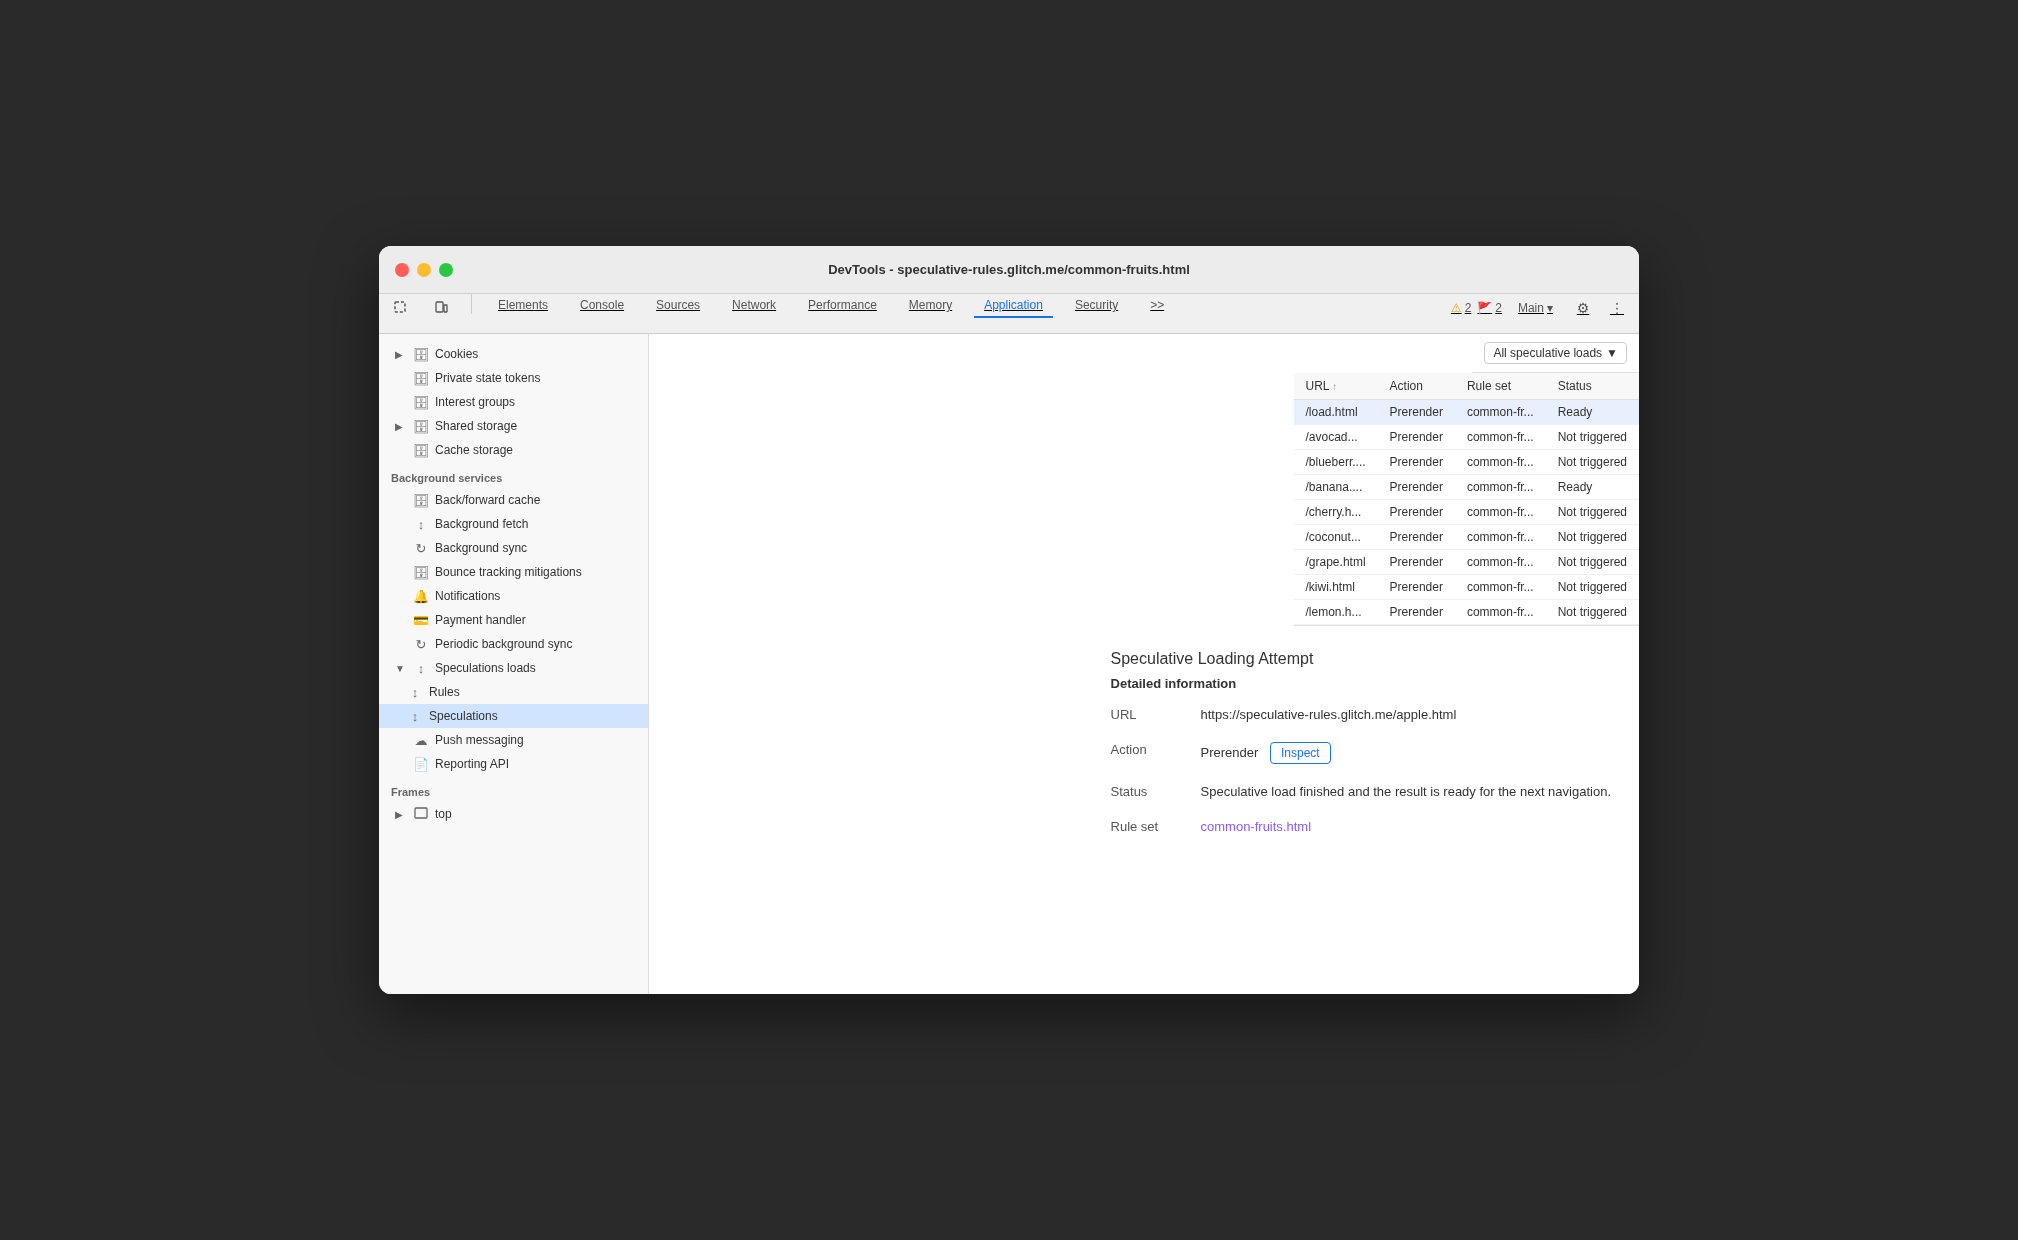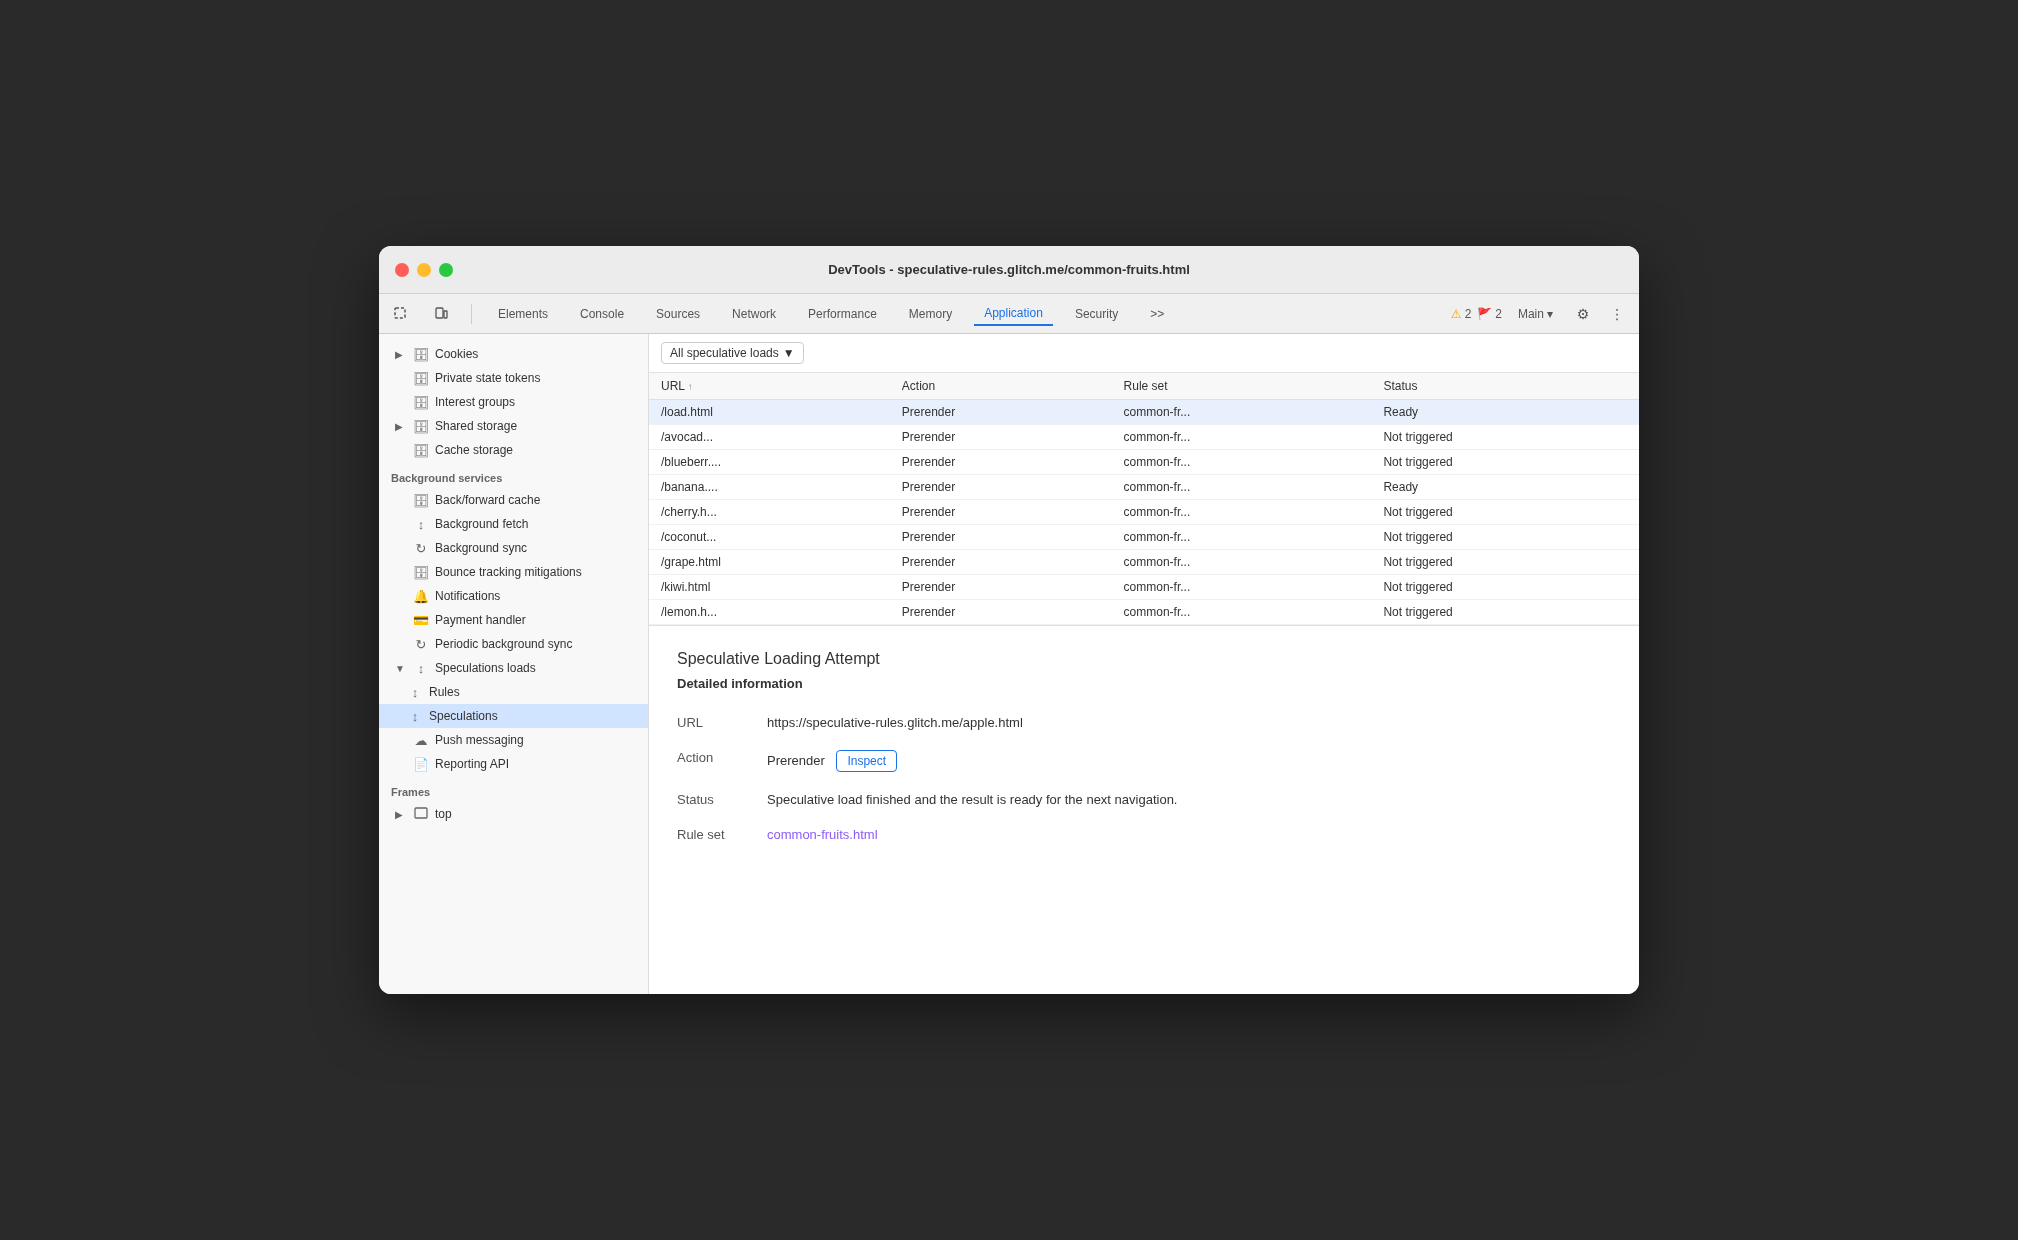--- a/index.html
+++ b/index.html
@@ -46,24 +46,25 @@
     .title-bar-text {
       font-size: 13px;
       color: #333;
       font-weight: 700;
     }
     
     .devtools-toolbar {
       background: #f0f0f0;
       border-bottom: 1px solid #ccc;
       display: flex;
-      align-items: center;
+      align-items: flex-start;
       height: 40px;
       padding: 0 8px;
       gap: 12px;
+      text-decoration: underline;
     }
     .toolbar-icon {
       width: 28px;
       height: 28px;
       display: flex;
       align-items: center;
       justify-content: center;
       border-radius: 4px;
       cursor: pointer;
       color: #555;
@@ -148,20 +149,21 @@
       width: 12px;
       flex-shrink: 0;
     }
     
     .content {
       flex: 1;
       overflow: hidden;
       display: flex;
       flex-direction: column;
       background: #fff;
+      align-items: flex-end;
     }
     
     .filter-bar {
       padding: 8px 12px;
       border-bottom: 1px solid #e0e0e0;
       display: flex;
       align-items: center;
     }
     .filter-dropdown {
       display: flex;
@@ -225,21 +227,21 @@
     .detail-title {
       font-size: 16px;
       font-weight: 400;
       color: #333;
       margin-bottom: 8px;
     }
     .detail-section-title {
       font-size: 13px;
       font-weight: 700;
       color: #333;
-      margin-bottom: 24px;
+      margin-bottom: 16px;
     }
     .detail-row {
       display: flex;
       align-items: flex-start;
       margin-bottom: 20px;
       font-size: 13px;
     }
     .detail-label {
       width: 90px;
       color: #555;

